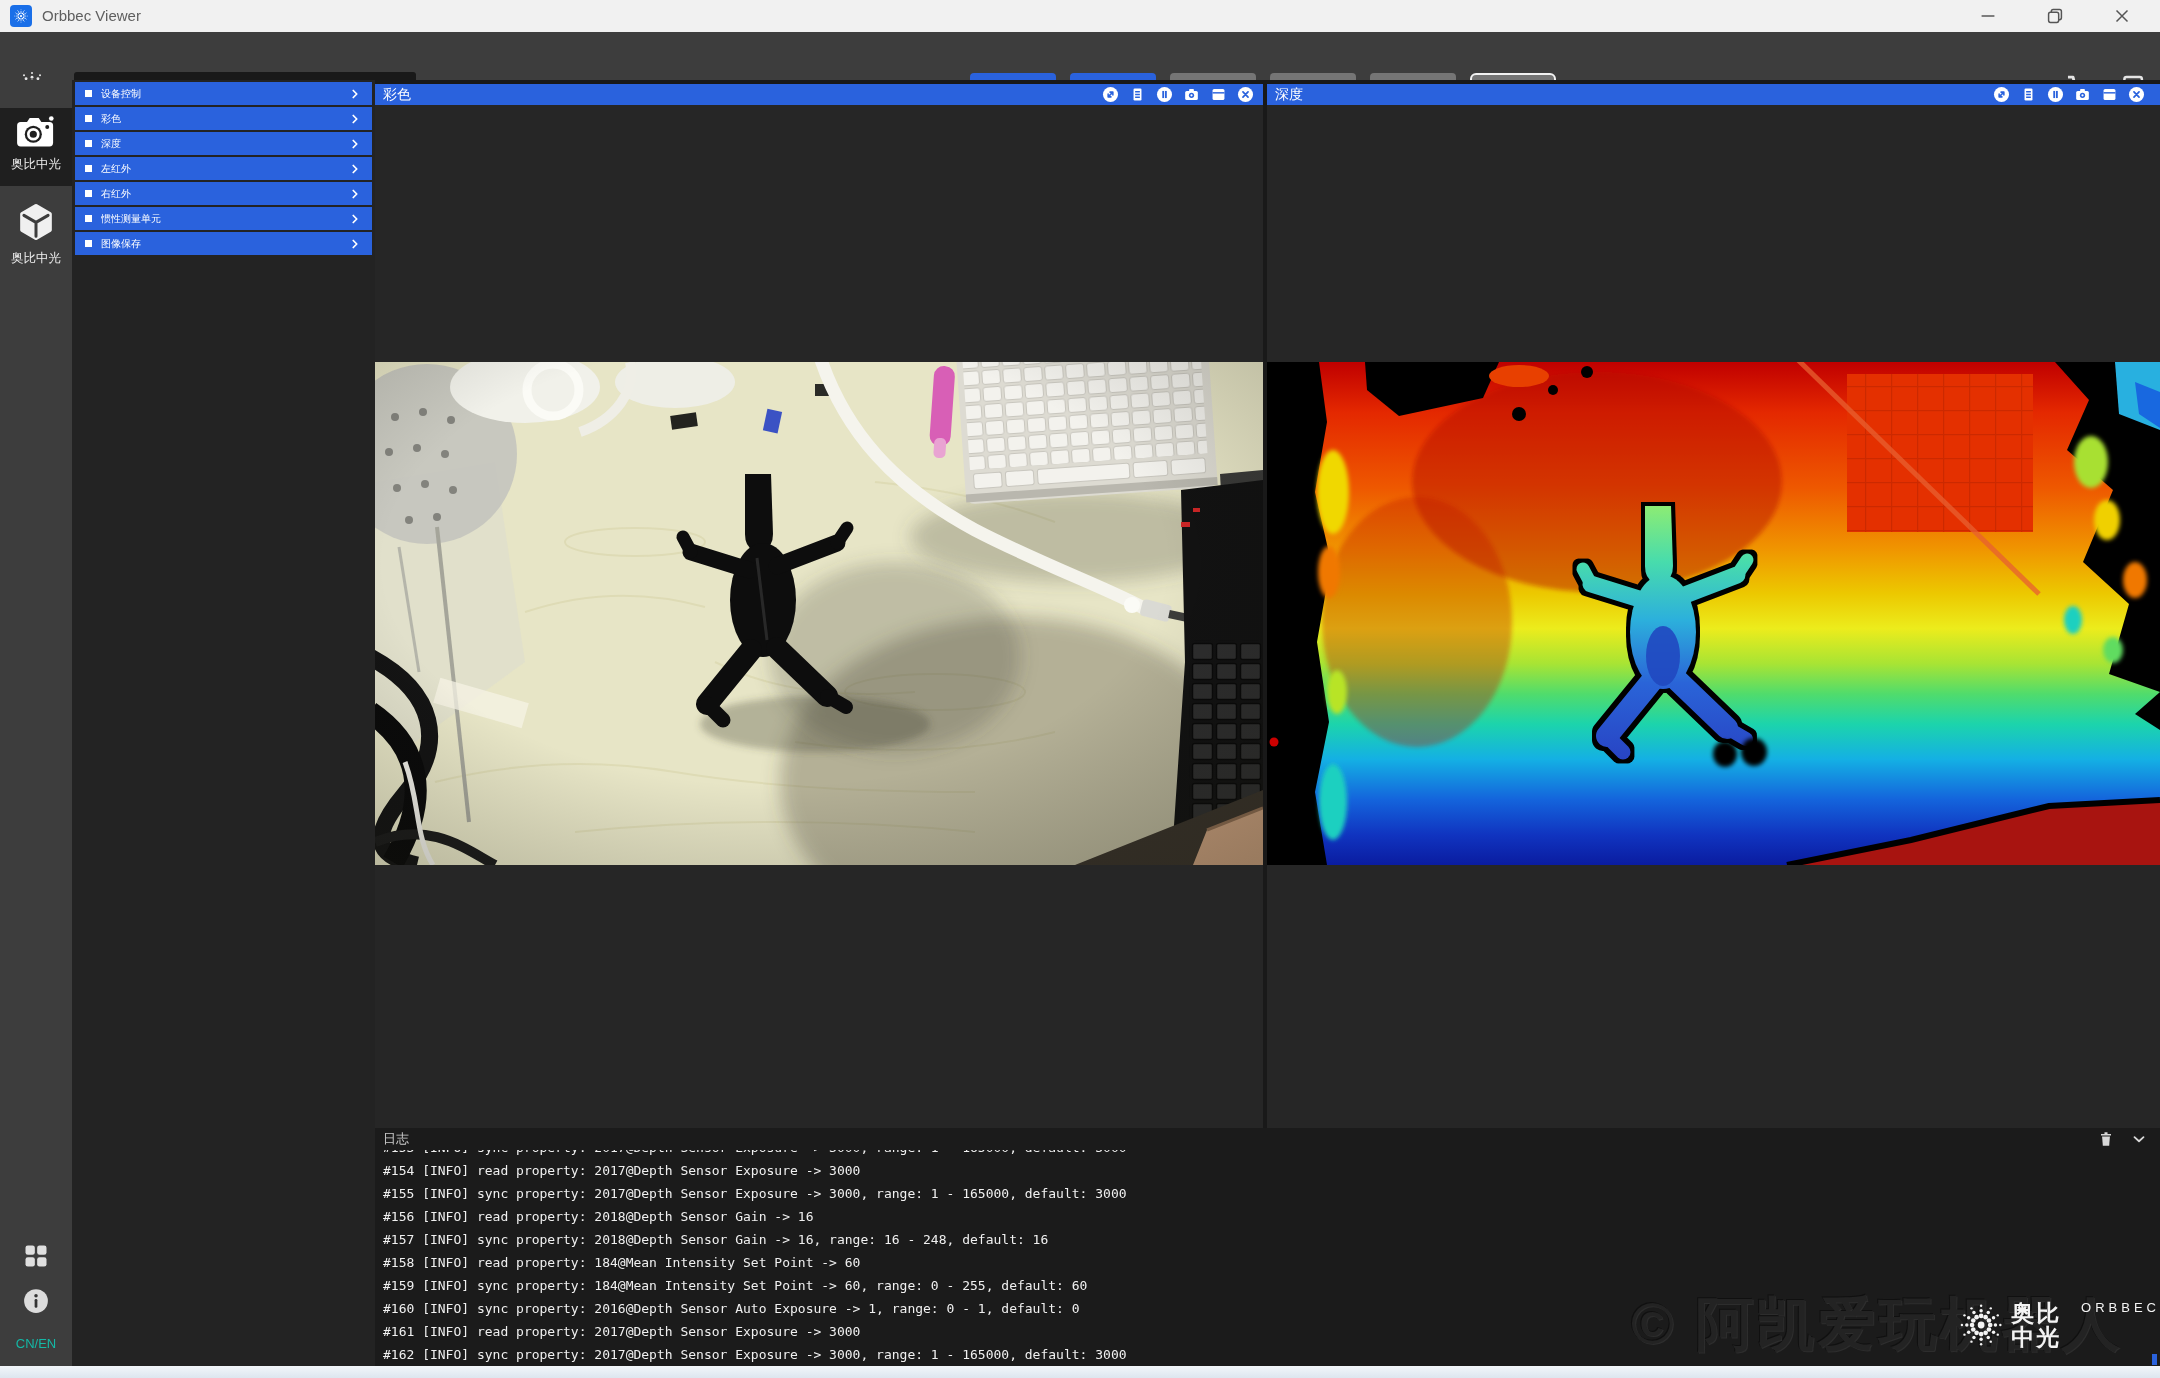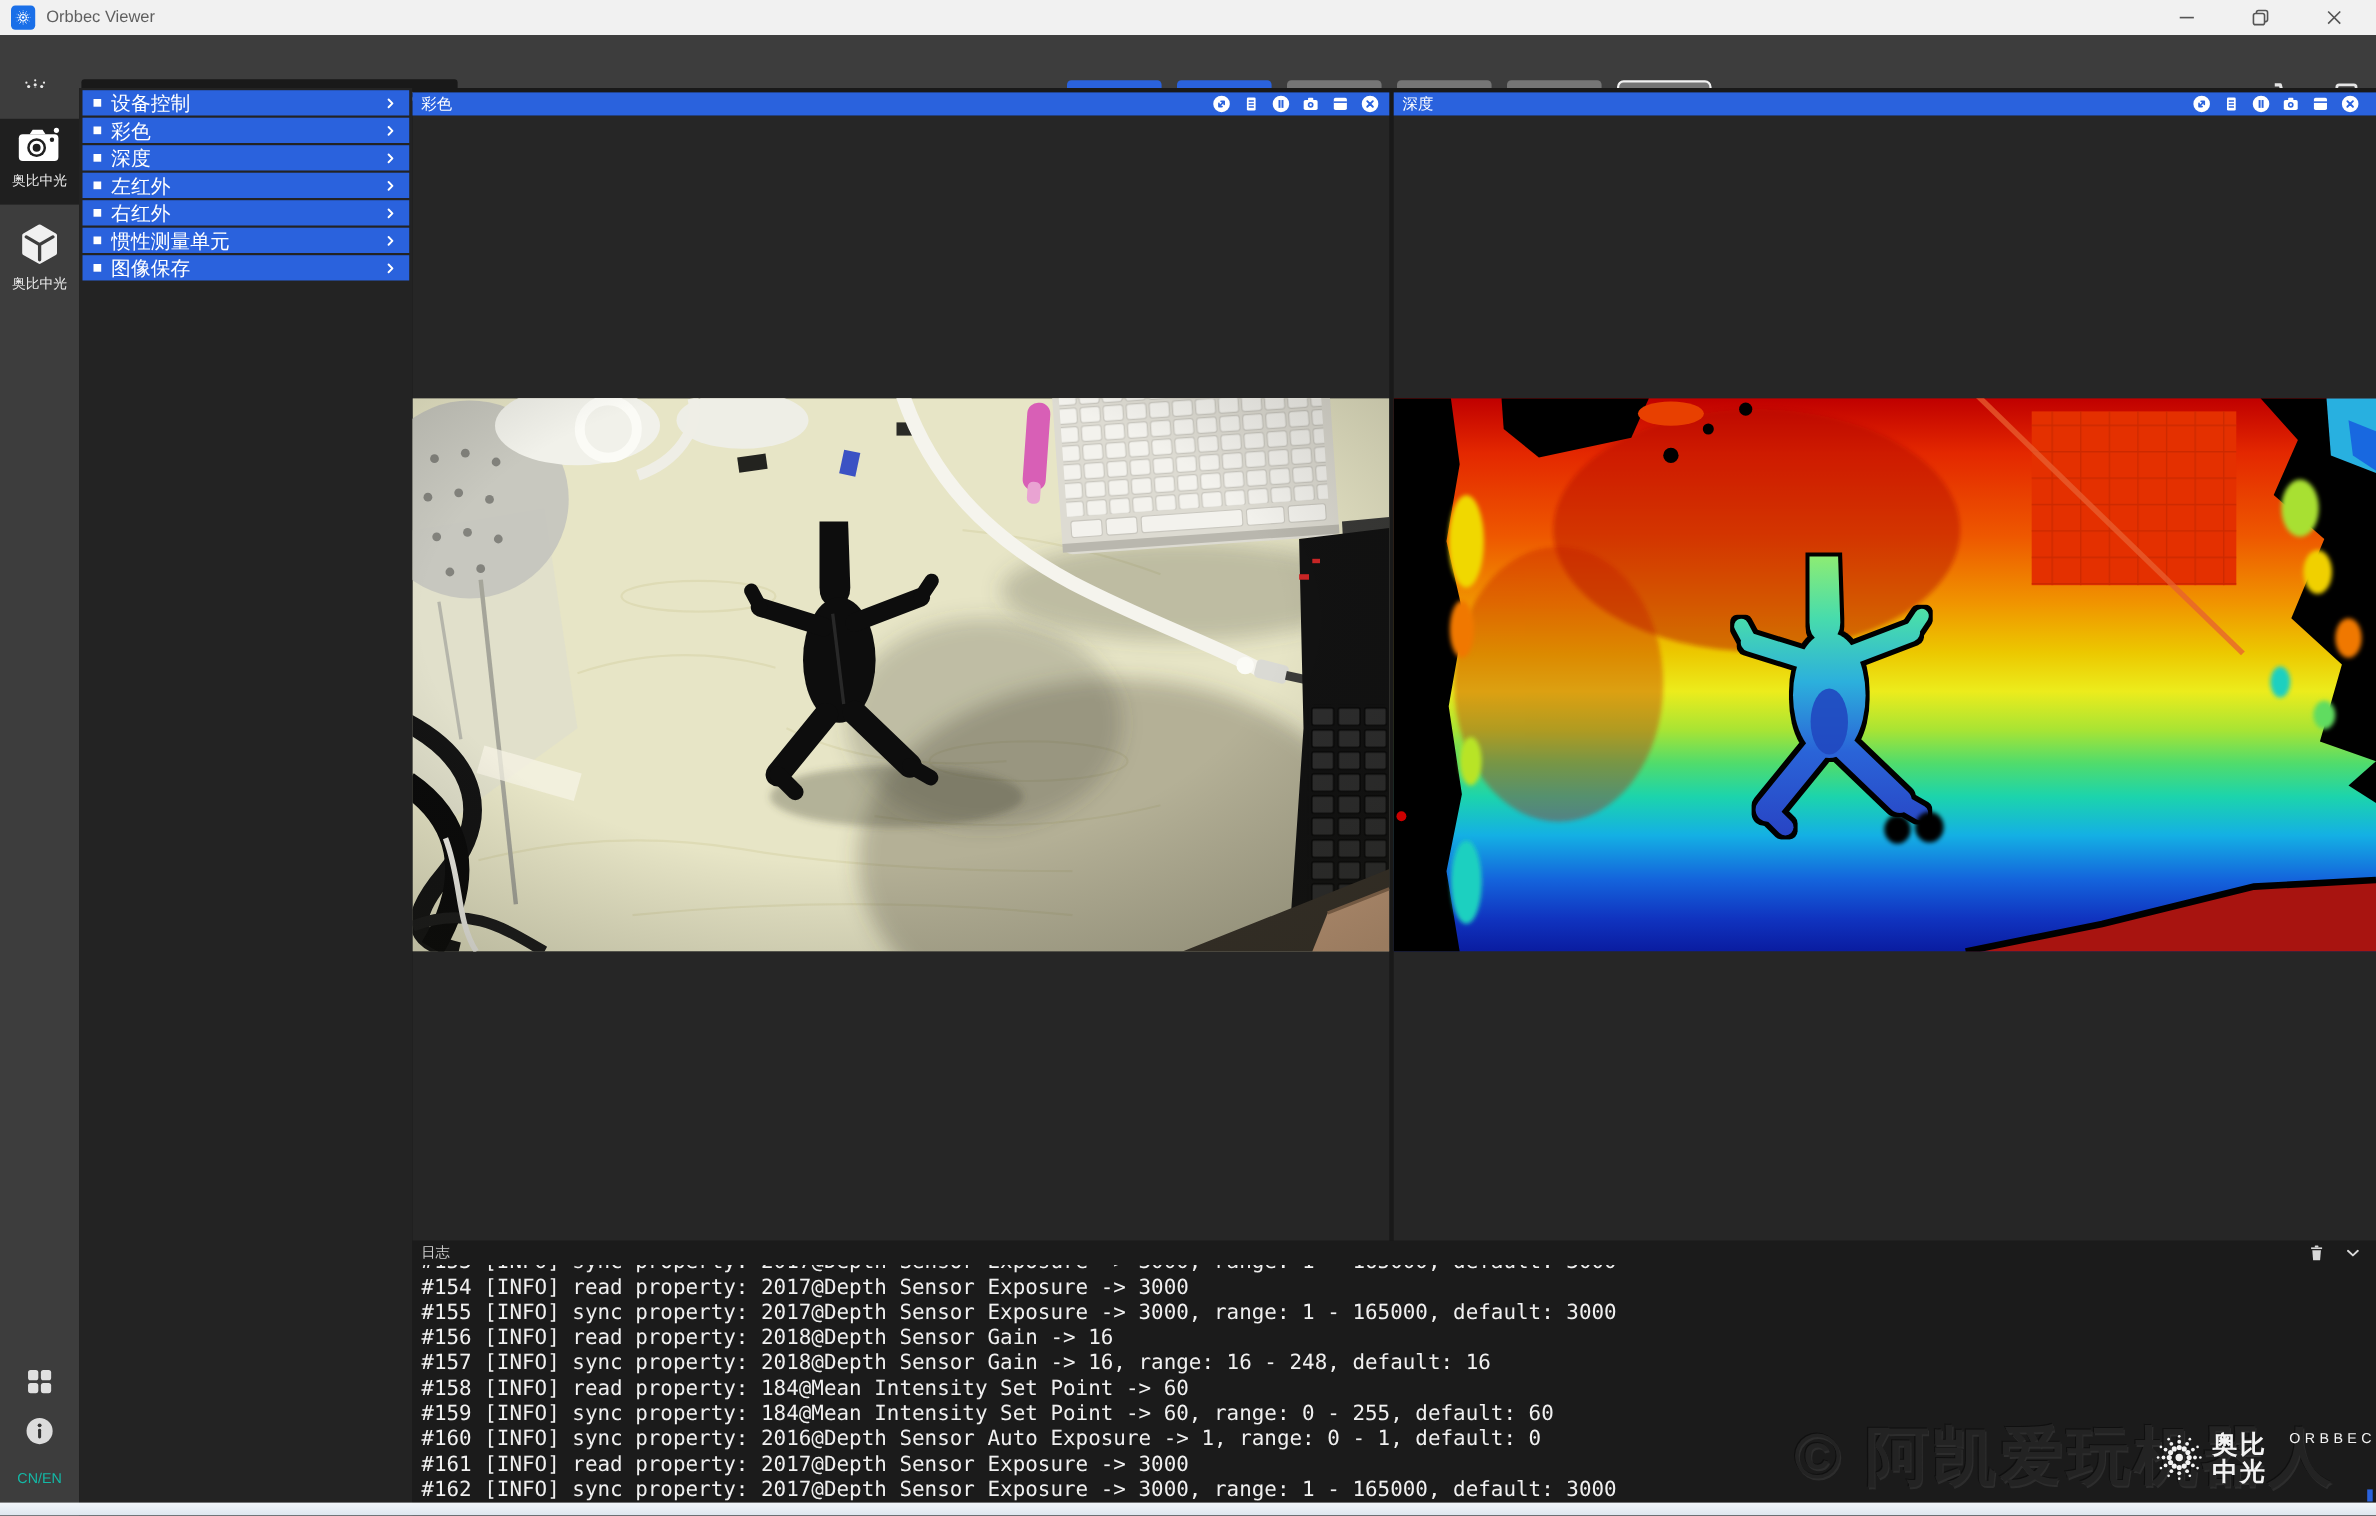--- a/index.html
+++ b/index.html
@@ -27,21 +27,21 @@
   
   .sidebar{left:0;top:80px;width:72px;height:1298px;background:#3d3d3d;}
   .side-active-bg{left:0;top:28px;width:72px;height:78px;background:#1f1f1f;}
   .side-notch{left:72px;top:58px;width:0;height:0;border-top:7px solid transparent;border-bottom:7px solid transparent;border-left:7px solid #1f1f1f;}
   .side-item-label{left:0;width:72px;text-align:center;font-size:12.5px;color:#f0f0f0;}
   .side-icon{color:#f2f2f2;}
   .lang-label{left:0;top:1256px;width:72px;text-align:center;font-size:13px;color:#14b8a6;}
   
   .ctrlpanel{left:72px;top:80px;width:303px;height:1298px;background:#232323;}
   .menu-row{left:3px;width:297px;height:23px;background:#2a62dd;display:flex;align-items:center;
-            padding:0 10px;box-sizing:border-box;color:#fff;font-size:18px;}
+            padding:0 10px;box-sizing:border-box;color:#fff;font-size:10px;}
   .menu-bullet{width:7px;height:7px;background:#fff;margin-right:9px;flex:none;}
   .menu-label{flex:1;white-space:nowrap;overflow:hidden;}
   .menu-chev{width:14px;height:14px;flex:none;color:#fff;}
   
   .panels{left:375px;top:80px;width:1785px;height:1048px;background:#191919;}
   .panel{top:0;height:1048px;}
   .panel-body{left:0;top:25px;right:0;bottom:0;background:#262626;}
   .panel-header{left:0;top:4px;height:21px;right:0;background:#2a62dd;display:flex;align-items:center;
                 padding:0 8px;box-sizing:border-box;}
   .panel-title{color:#fff;font-size:14px;flex:none;}
@@ -49,21 +49,21 @@
   .ph-icon{width:19px;height:19px;margin-left:8px;flex:none;color:#fff;}
   .video{left:0;top:282px;height:503px;width:100%;display:block;}
   
   .logpanel{left:375px;top:1128px;width:1785px;height:238px;background:#1b1b1b;overflow:hidden;}
   .log-header{left:0;top:0;width:1785px;height:22px;display:flex;align-items:center;padding:0 12px 0 8px;box-sizing:border-box;}
   .log-title{color:#cccccc;font-size:13px;flex:none;}
   .log-spacer{flex:1;}
   .log-hicon{width:20px;height:20px;margin-left:14px;color:#d8d8d8;flex:none;}
   .log-content{left:8px;top:22px;width:1770px;height:216px;overflow:hidden;}
   .log-lines{transform:translateY(-14px);}
-  .log-line{font-family:"DejaVu Sans Mono","Liberation Mono",monospace;font-size:19px;line-height:23px;
+  .log-line{font-family:"DejaVu Sans Mono","Liberation Mono",monospace;font-size:13px;line-height:23px;
             color:#f0f0f0;white-space:pre;}
   .wm-copy{left:1256px;top:158px;font-size:58px;font-weight:bold;letter-spacing:3px;color:#232323;
            text-shadow:1px 1px 0 #2d2d2d,-1px -1px 0 #101010;white-space:nowrap;}
   .wm-brand{left:1582px;top:168px;display:flex;align-items:center;color:#fff;opacity:.95;}
   .wm-brand-txt{margin-left:6px;display:flex;flex-direction:row;line-height:1.05;}
   .wm-cn{font-size:23px;font-weight:bold;letter-spacing:2px;}
   .wm-en{font-size:13px;letter-spacing:4px;}
   .corner-accent{left:2152px;top:226px;width:5px;height:11px;background:#2a62dd;}
   
   .bottombar{left:0;top:1366px;width:2160px;height:12px;background:linear-gradient(#f2f6fa,#dde6ef);}

